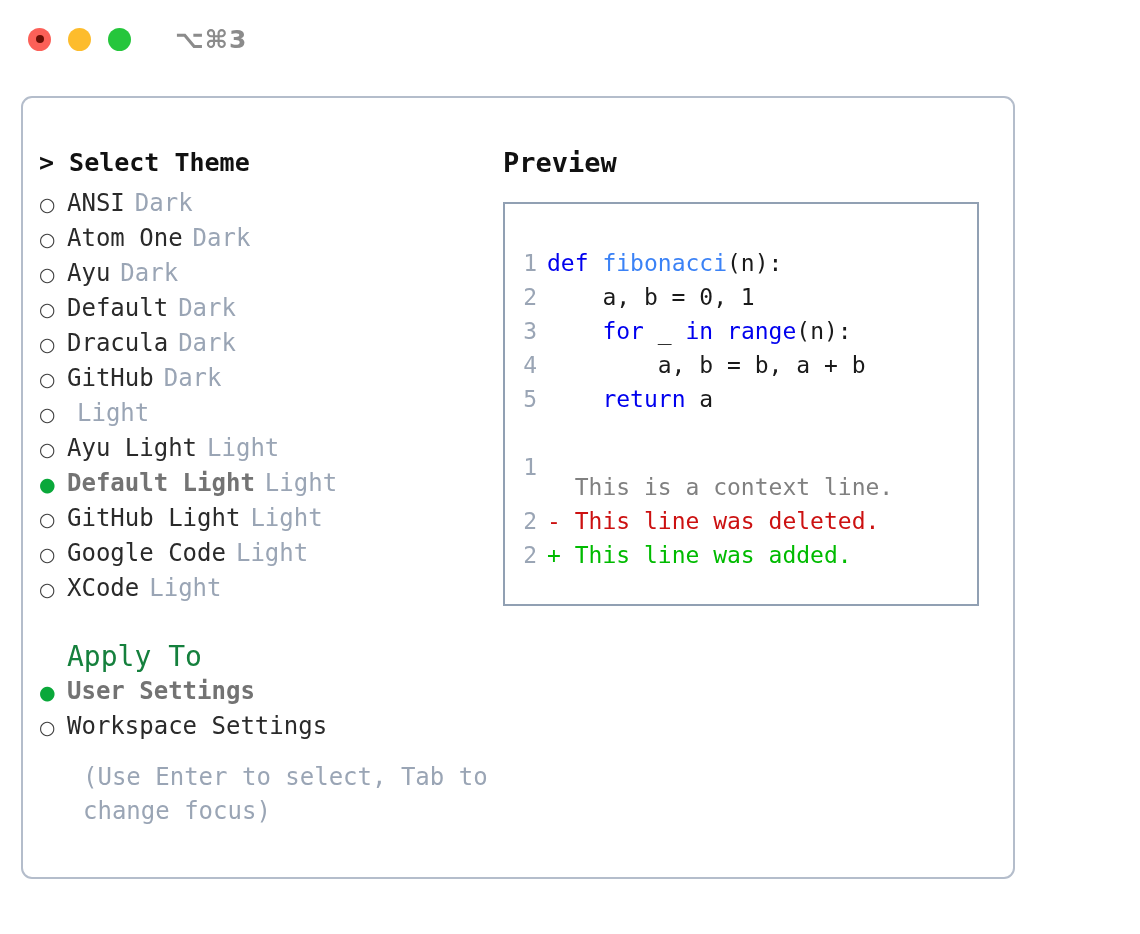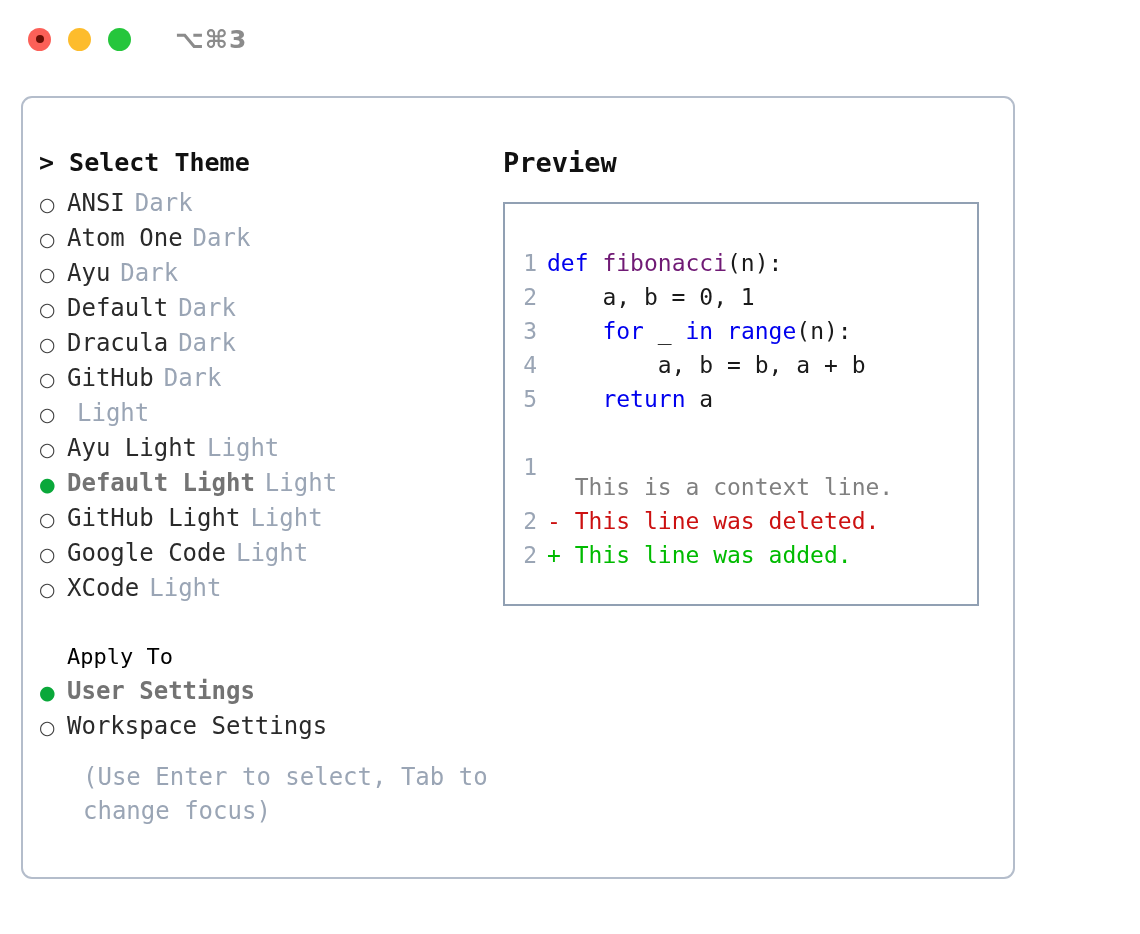--- a/index.html
+++ b/index.html
@@ -122,22 +122,22 @@
   }
   .opt.selected .opt-label { color: #737373; font-weight: bold; }
   .opt-badge {
     color: #9aa5b5;
     padding-left: 10px;
   }
 
   .spacer-row { height: 34px; }
 
   .apply-head {
-    font-size: 22px;
-    color: #000000;
+    font-size: 28px;
+    color: #15803d;
     line-height: 34px;
     padding-left: 28px;
     white-space: pre;
   }
 
   .hint {
     position: absolute;
     left: 16px;
     top: 662px;
     width: 420px;
@@ -183,21 +183,21 @@
     width: 42px;
     flex: 0 0 42px;
     text-align: right;
     color: #9aa5b5;
     padding-right: 10px;
     box-sizing: border-box;
   }
   .code-txt { color: #1a1a1a; }
 
   .kw  { color: #0000ee; }
-  .fn  { color: #701a75; }
+  .fn  { color: #3b82f6; }
   .pl  { color: #1a1a1a; }
 
   .blank-line { height: 34px; }
 
   .diff-ctx  { color: #808080; margin-top: 20px; }
   .diff-del  { color: #cc1111; }
   .diff-add  { color: #00bb00; }
 </style>
 </head>
 <body>

